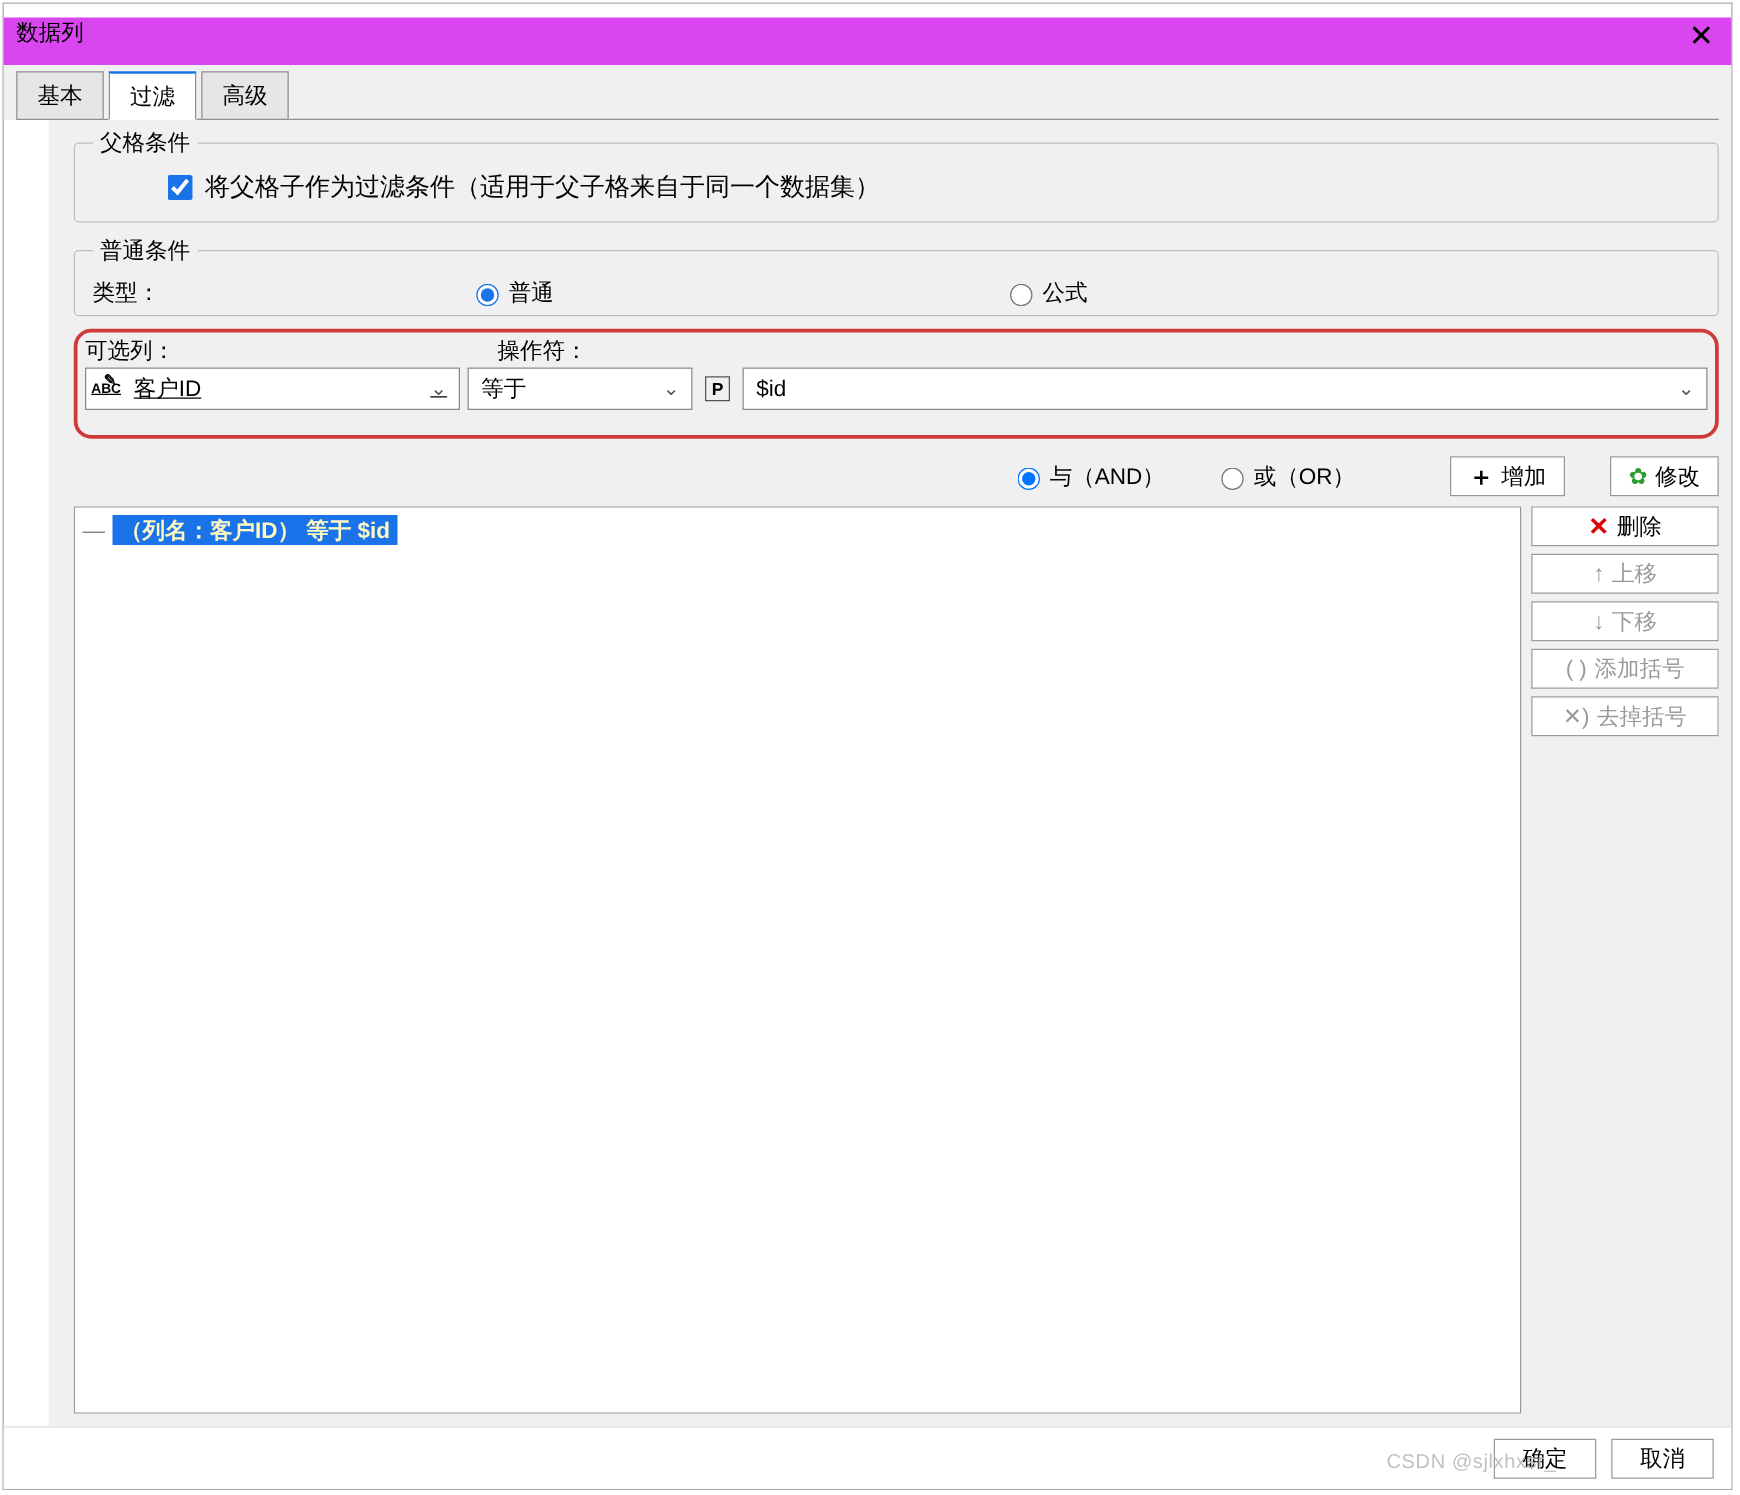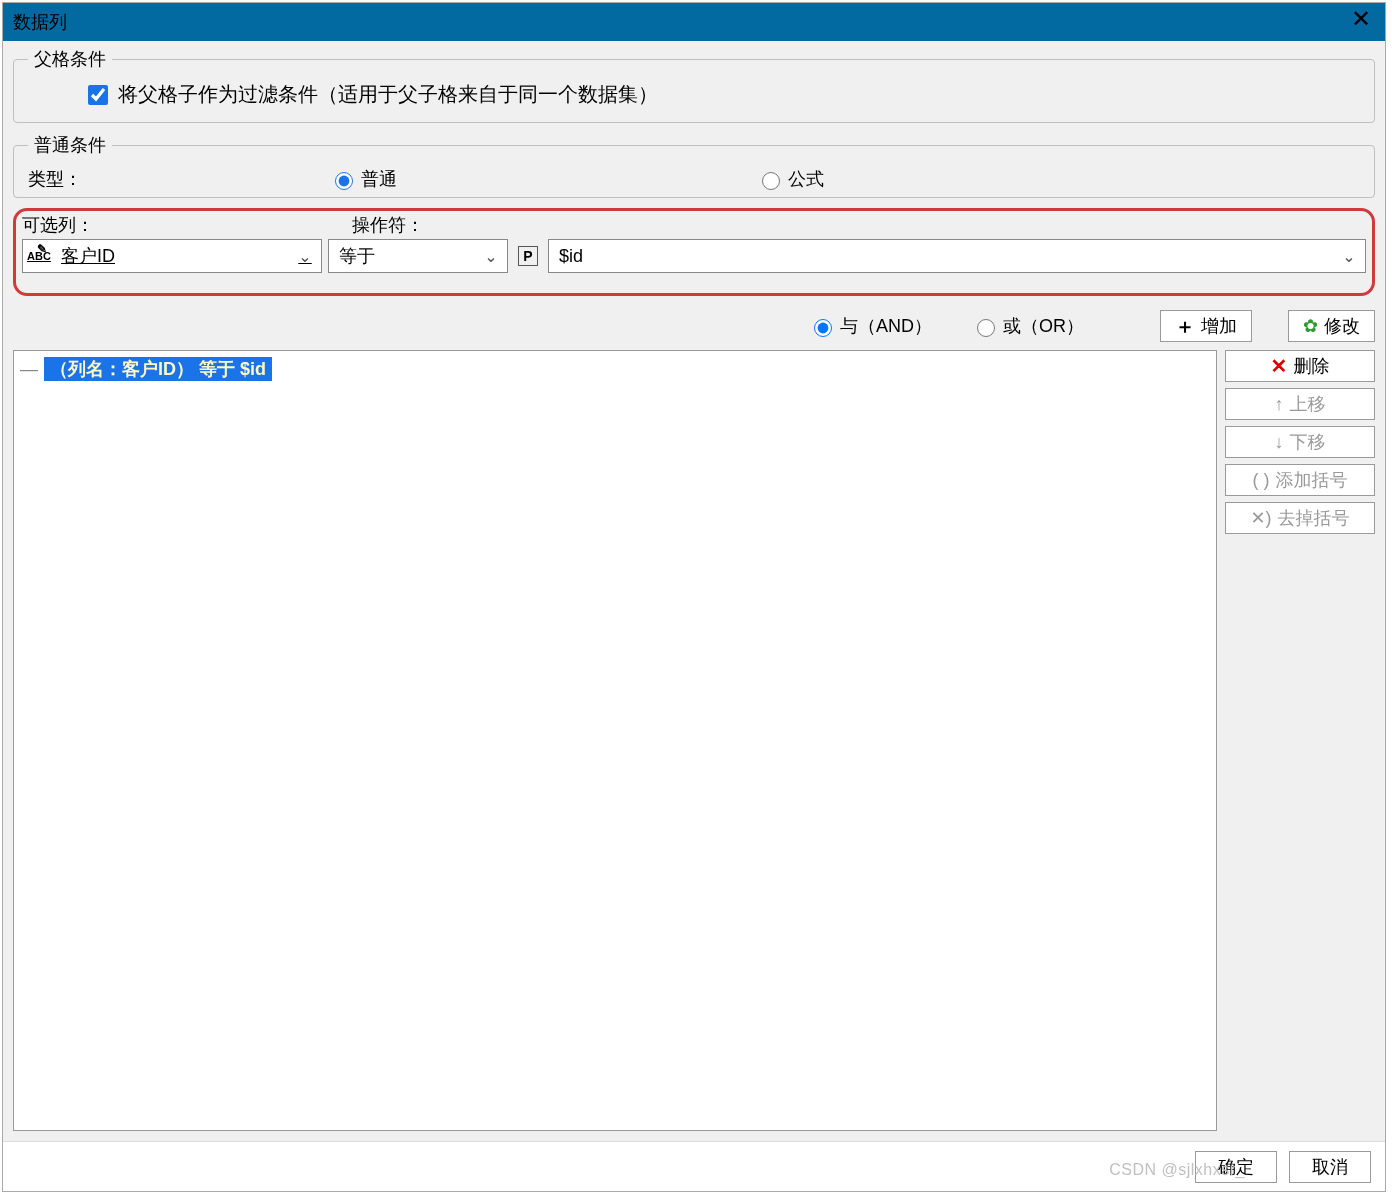--- a/index.html
+++ b/index.html
@@ -19,24 +19,25 @@
     border: 1px solid #aaa;
     margin: 2px;
     background: #fff;
     display: flex;
     flex-direction: column;
     position: relative;
   }
   .titlebar {
     height: 38px;
     display: flex;
-    align-items: center;
+    align-items: flex-start;
     padding: 0 10px;
-    background: #0369a1;
+    background: #d946ef;
     position: relative;
+    margin-top: 11px;
   }
   .titlebar .title { font-size: 18px; }
   .close-x {
     position: absolute; right: 8px; top: 4px;
     font-size: 24px; line-height: 24px;
     cursor: pointer;
     width: 32px; text-align: center;
   }
   .body-top {
     padding: 4px 10px 0 10px;
@@ -56,25 +57,26 @@
     cursor: pointer;
     font-size: 18px;
   }
   .tab.active {
     background: #fff;
     border-bottom: 1px solid #fff;
     border-top: 2px solid #1a73e8;
   }
   .content {
     flex: 1 1 auto;
-    padding: 6px 10px 10px 10px;
+    padding: 6px 10px 10px 20px;
     background: #f0f0f0;
     display: flex;
     flex-direction: column;
     overflow: hidden;
+    margin-left: 36px;
   }
   fieldset {
     border: 1px solid #bfbfbf;
     border-radius: 4px;
     margin: 0 0 10px 0;
     padding: 10px 14px 14px 14px;
     background: #f0f0f0;
   }
   legend { padding: 0 6px; font-size: 18px; }
   .chk-row {
@@ -179,20 +181,27 @@
 </style>
 </head>
 <body>
 
 <div class="dialog">
   <div class="titlebar">
     <span class="title">数据列</span>
     <span class="close-x">✕</span>
   </div>
 
+  <div class="body-top">
+    <div class="tabs">
+      <div class="tab">基本</div>
+      <div class="tab active">过滤</div>
+      <div class="tab">高级</div>
+    </div>
+  </div>
 
   <div class="content">
 
     <fieldset>
       <legend>父格条件</legend>
       <div class="chk-row">
         <input type="checkbox" checked="" style="">
         <span>将父格子作为过滤条件（适用于父子格来自于同一个数据集）</span>
       </div>
     </fieldset>

